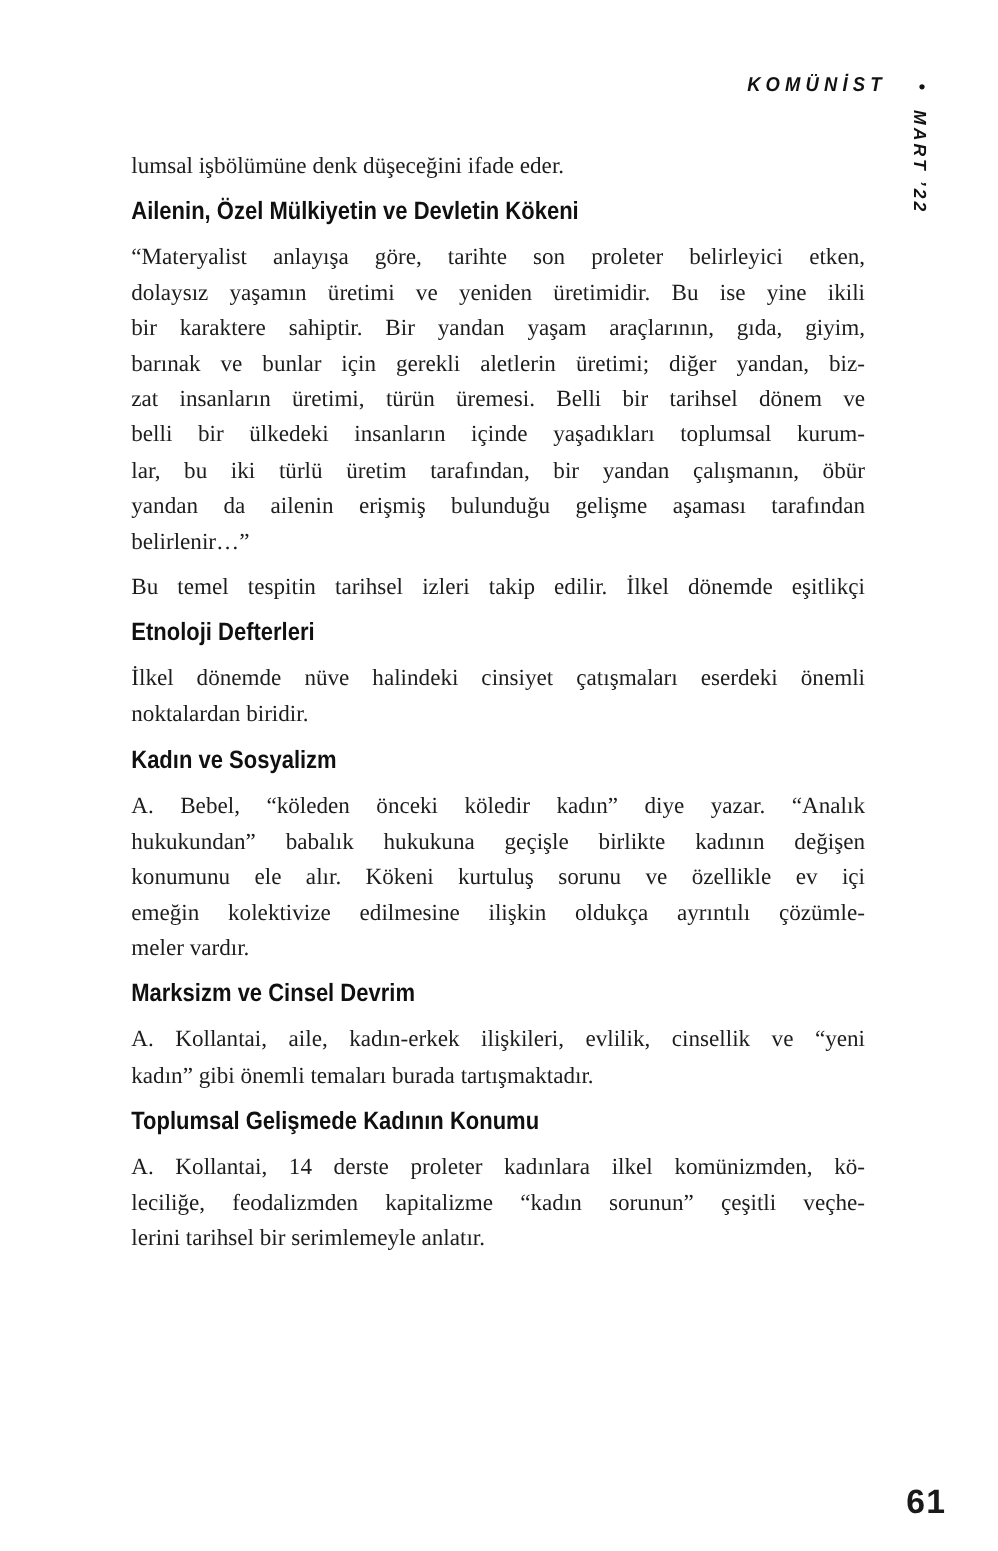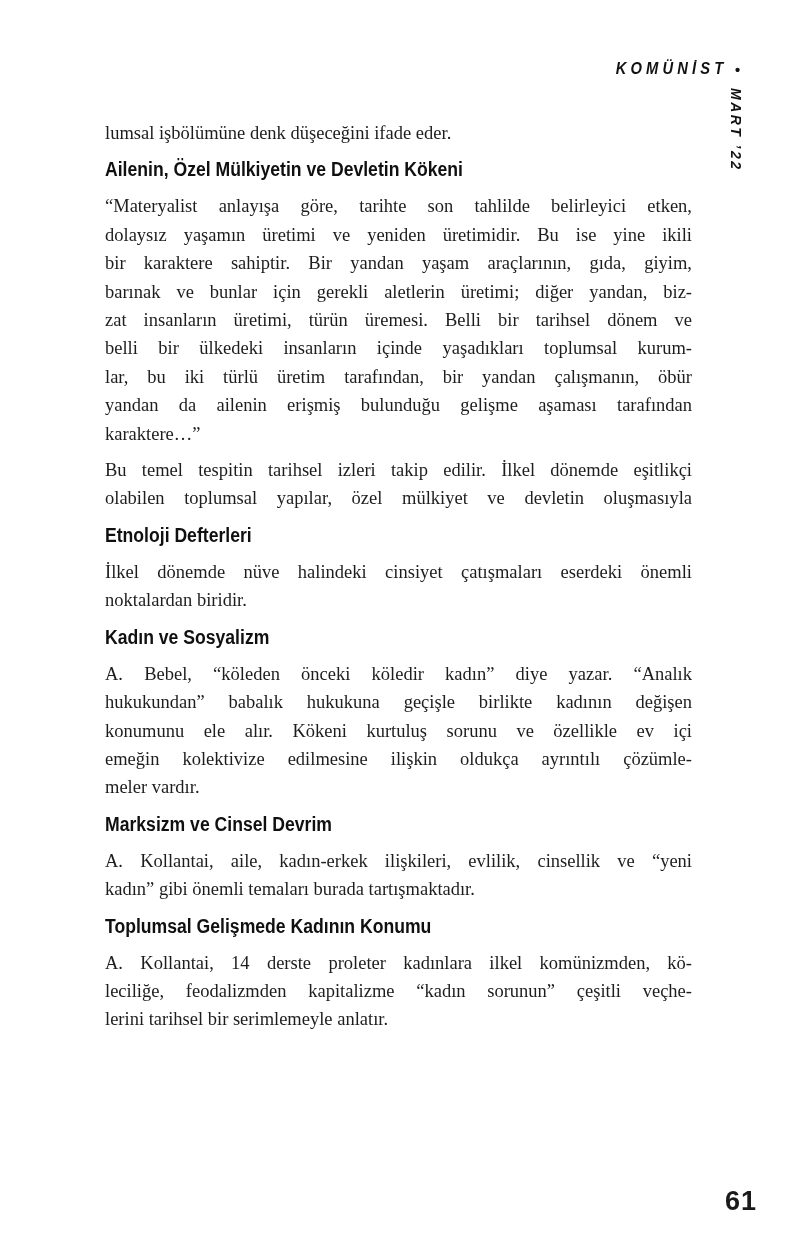--- a/index.html
+++ b/index.html
@@ -15,21 +15,21 @@
     inset: 0;
     background: #ffffff;
   }
   
   .journal-row {
     position: absolute;
     top: 60px;
     right: 58px;
     display: flex;
     align-items: center;
-    gap: 7px;
+    gap: 25px;
     color: #121212;
     font-family: "Liberation Sans", sans-serif;
     font-style: italic;
     font-weight: 700;
   }
   .journal-name {
     font-size: 16px;
     letter-spacing: 4.5px;
     transform: scaleX(0.92);
     transform-origin: right center;
@@ -111,33 +111,32 @@
   </div>
 
   <div class="issue-vertical">MART ’22</div>
 
   <div class="content">
       <div class="para">
         <div class="line last">lumsal işbölümüne denk düşeceğini ifade eder.</div>
       </div>
       <div class="heading">Ailenin, Özel Mülkiyetin ve Devletin Kökeni</div>
       <div class="para">
-        <div class="line">“Materyalist anlayışa göre, tarihte son tahlilde belirleyici etken,</div>
+        <div class="line">“Materyalist anlayışa göre, tarihte son proleter belirleyici etken,</div>
         <div class="line">dolaysız yaşamın üretimi ve yeniden üretimidir. Bu ise yine ikili</div>
         <div class="line">bir karaktere sahiptir. Bir yandan yaşam araçlarının, gıda, giyim,</div>
         <div class="line">barınak ve bunlar için gerekli aletlerin üretimi; diğer yandan, biz-</div>
         <div class="line">zat insanların üretimi, türün üremesi. Belli bir tarihsel dönem ve</div>
         <div class="line">belli bir ülkedeki insanların içinde yaşadıkları toplumsal kurum-</div>
         <div class="line">lar, bu iki türlü üretim tarafından, bir yandan çalışmanın, öbür</div>
         <div class="line">yandan da ailenin erişmiş bulunduğu gelişme aşaması tarafından</div>
-        <div class="line last">karaktere…”</div>
+        <div class="line last">belirlenir…”</div>
       </div>
       <div class="para">
         <div class="line">Bu temel tespitin tarihsel izleri takip edilir. İlkel dönemde eşitlikçi</div>
-        <div class="line">olabilen toplumsal yapılar, özel mülkiyet ve devletin oluşmasıyla</div>
       </div>
       <div class="heading">Etnoloji Defterleri</div>
       <div class="para">
         <div class="line">İlkel dönemde nüve halindeki cinsiyet çatışmaları eserdeki önemli</div>
         <div class="line last">noktalardan biridir.</div>
       </div>
       <div class="heading">Kadın ve Sosyalizm</div>
       <div class="para">
         <div class="line">A. Bebel, “köleden önceki köledir kadın” diye yazar. “Analık</div>
         <div class="line">hukukundan” babalık hukukuna geçişle birlikte kadının değişen</div>

